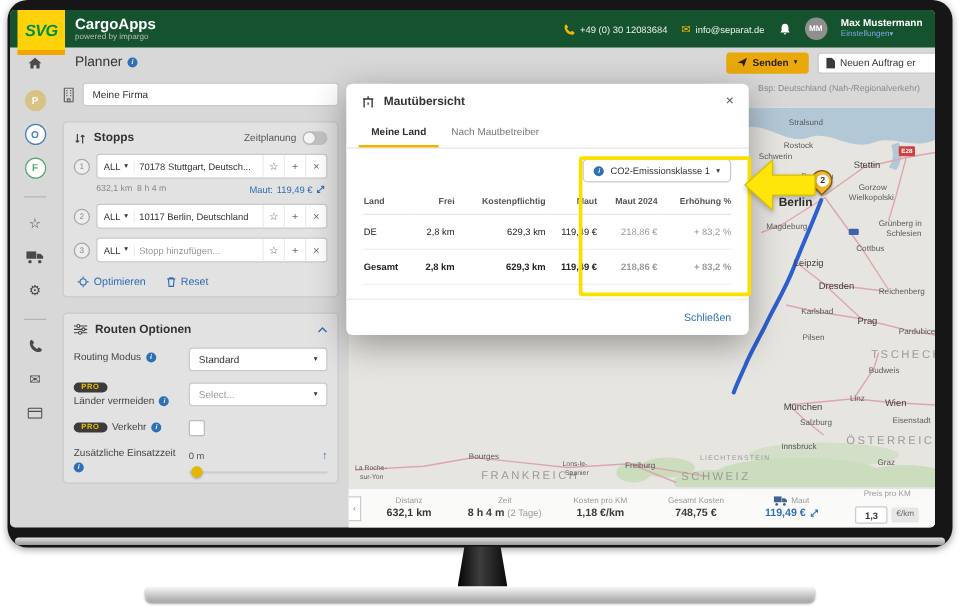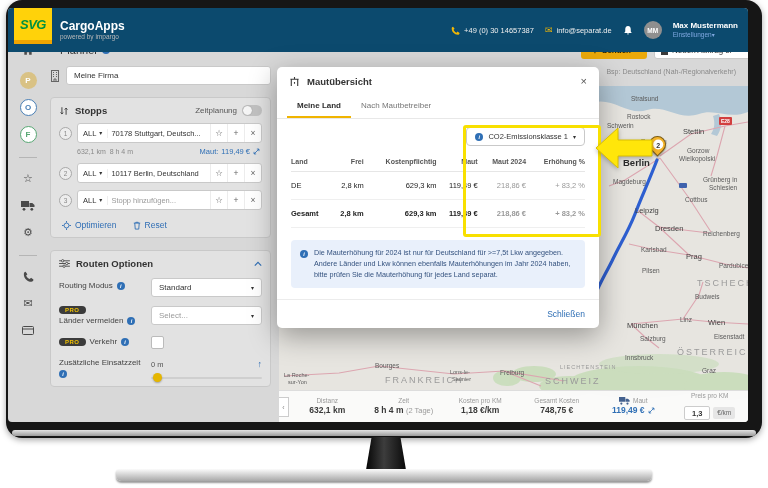--- a/index.html
+++ b/index.html
@@ -5,21 +5,21 @@
   html,body{margin:0;padding:0}
   body{width:768px;height:488px;background:#fff;font-family:"Liberation Sans","DejaVu Sans",sans-serif;position:relative;overflow:hidden;-webkit-font-smoothing:antialiased}
   svg{display:block}
   
   .monitor{position:absolute;left:6px;top:0;width:756px;height:438px;background:#161616;border-radius:16px;box-shadow:0 2px 6px rgba(0,0,0,.35)}
   .monitor::after{content:"";position:absolute;left:6px;right:6px;bottom:2px;height:6px;background:linear-gradient(#e2e2e2,#9b9b9b);border-radius:3px}
   .neck{position:absolute;left:366px;top:437px;width:40px;height:33px;background:linear-gradient(90deg,#050505,#3d3d3d 45%,#0a0a0a);clip-path:polygon(14% 0,86% 0,100% 100%,0 100%)}
   .base{position:absolute;left:116px;top:469px;width:536px;height:12px;background:linear-gradient(#fbfbfb,#a8a8a8);border-radius:3px 3px 5px 5px;box-shadow:0 2px 2px rgba(0,0,0,.4)}
   .screen{position:absolute;left:8px;top:8px;width:740px;height:414px;background:#d8d8d8;border-radius:4px;overflow:hidden}
   
-  .tb{position:relative;height:44px;background:#0c4a6e;display:flex;align-items:center;color:#fff;z-index:6}
+  .tb{position:relative;height:30px;background:#14532d;display:flex;align-items:center;color:#fff;z-index:6}
   .logo{position:absolute;left:6px;top:0;width:38px;height:32px;background:#ffd20a;border-bottom:4px solid #f0a500;display:flex;align-items:center;justify-content:center;font-style:italic;font-weight:bold;font-size:13px;color:#00913f;letter-spacing:-.5px;z-index:7}
   .brand{margin-left:52px;line-height:1.1}
   .brand .nm{font-size:12px;font-weight:bold}
   .brand .tg{font-size:6.5px;color:#b9b9b9}
   .tbr{margin-left:auto;display:flex;align-items:center;gap:11px;padding-right:10px}
   .tbg{display:flex;align-items:center;gap:4px;font-size:7.5px;color:#eee}
   .ticon{color:#f2b705}
   .bell{color:#fff}
   .avatar{width:18px;height:18px;border-radius:50%;background:#8f8f8f;display:flex;align-items:center;justify-content:center;font-size:6.5px;font-weight:bold}
   .ublock{line-height:1.2}
@@ -142,21 +142,21 @@
       <div class="nm">CargoApps</div>
       <div class="tg">powered by impargo</div>
     </div>
     <div class="tbr">
       <div class="tbg">
         <span class="ticon">
             <svg width="9" height="9" viewBox="0 0 13 13">
               <path fill="currentColor" d="M3 1l2.2 2.8L3.7 5.3c.9 2 2.3 3.4 4.3 4.3l1.5-1.5L12.3 10c.2 1.6-.9 2.6-2.4 2.6C5 12.6 1 8.6 1 3.7 1 2.2 1.7 1.3 3 1z"></path>
             </svg>
           </span>
-        <span>+49 (0) 30 14657387</span>
+        <span>+49 (0) 30 12083684</span>
       </div>
       <div class="tbg">
         <span class="ticon" style="font-size:9px">✉</span>
         <span>info@separat.de</span>
       </div>
       <span class="bell">
           <svg width="10" height="11" viewBox="0 0 12 13">
             <path fill="currentColor" d="M6 1C3.7 1 2.7 2.9 2.7 5v2.6L1.5 9.4h9L9.3 7.6V5C9.3 2.9 8.3 1 6 1zm-1.2 9.2a1.2 1.2 0 002.4 0z"></path>
           </svg>
         </span>
@@ -582,24 +582,20 @@
           <td>Gesamt</td>
           <td>2,8 km</td>
           <td>629,3 km</td>
           <td>119,49 €</td>
           <td class="c-gray">218,86 €</td>
           <td class="c-gray">+ 83,2 %</td>
         </tr>
       </tbody>
     </table>
     <div class="hl"></div>
-    <div class="note">
-      <span class="info">i</span>
-      <span class="nt">Die Mauterhöhung für 2024 ist nur für Deutschland für &gt;=7,5t Lkw angegeben. Andere Länder und Lkw können ebenfalls Mauterhöhungen im Jahr 2024 haben, bitte prüfen Sie die Mauterhöhung für jedes Land separat.</span>
-    </div>
     <div class="mfoot">
       <span class="cl">Schließen</span>
     </div>
   </div>
 
   <div class="arrow">
     <svg width="60" height="48" viewBox="0 0 60 48">
         <polygon points="2,24 24,4 24,16 58,16 58,32 24,32 24,44" fill="#ffe60a" stroke="#d9be00" stroke-width="1"></polygon>
       </svg>
   </div>

